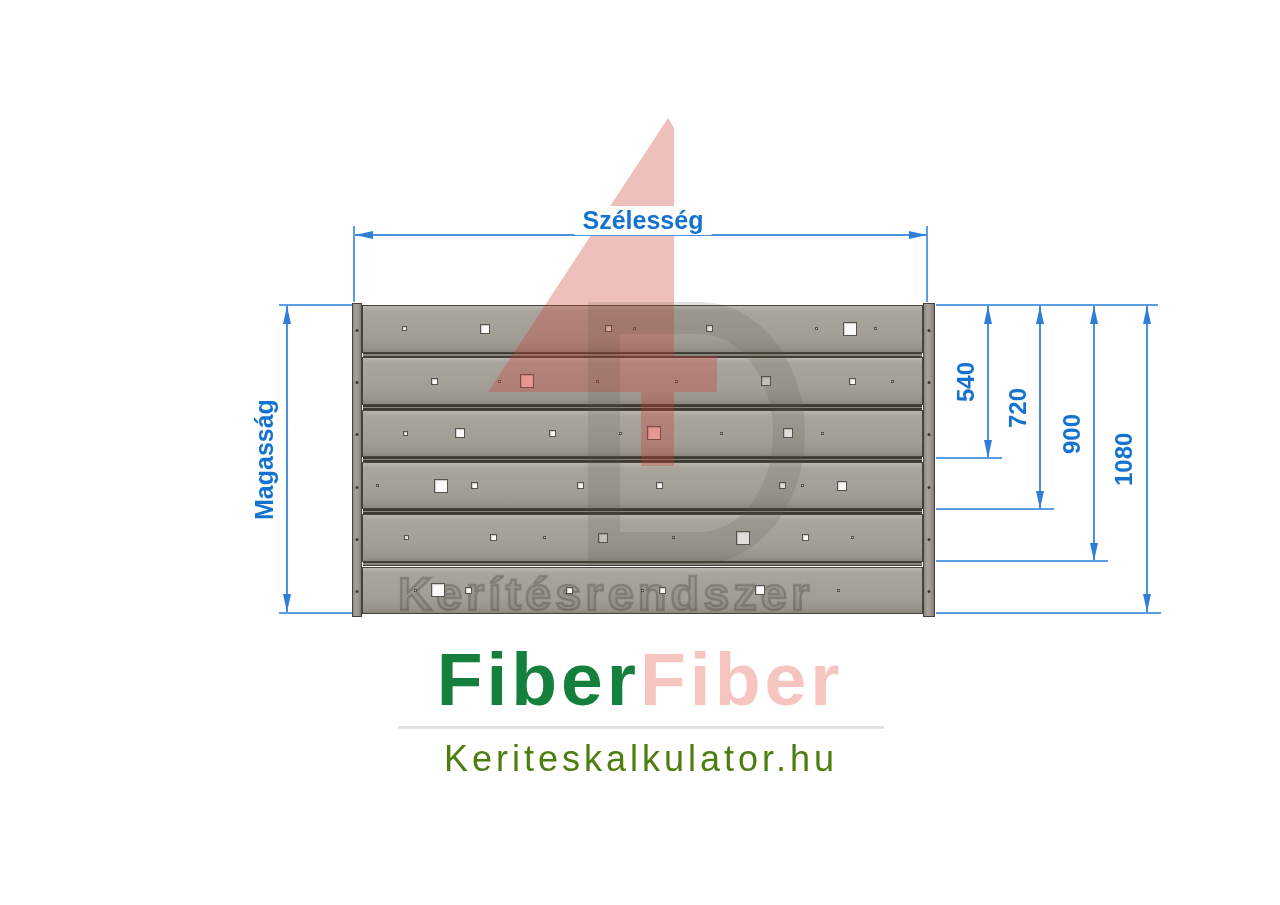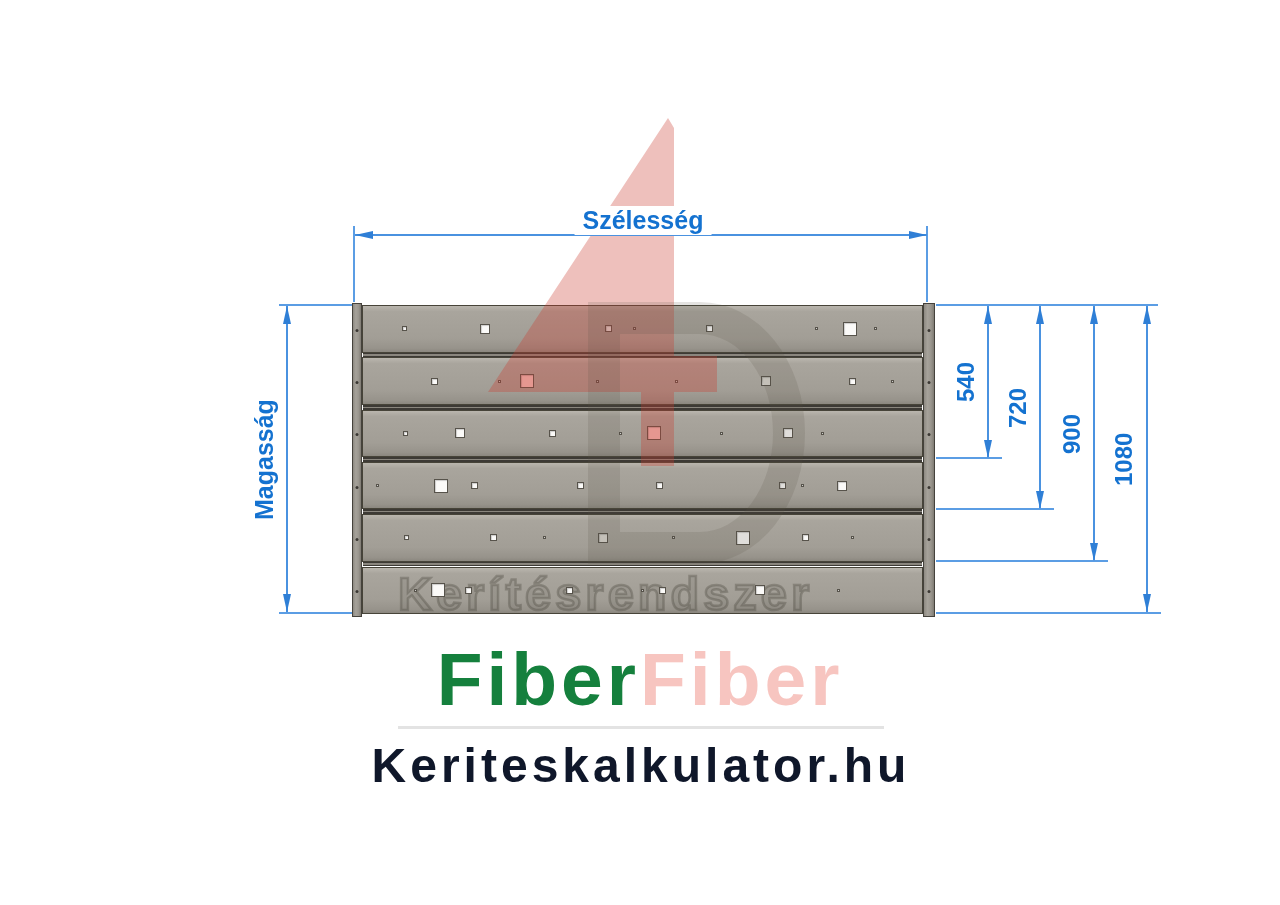--- a/index.html
+++ b/index.html
@@ -49,21 +49,21 @@
   #rv2{left:1058px;top:369px;}
   #rv3{left:1110px;top:394px;}
 
   
   #brand-name{position:absolute;left:640px;top:636px;transform:translateX(-50%);
               font-size:75px;font-weight:bold;letter-spacing:4px;white-space:nowrap;z-index:6;}
   #brand-fiber{color:#15803d;}
   #brand-laser{color:#f7c5c0;}
   #brand-divider{position:absolute;left:398px;top:726px;width:486px;height:3px;background:#e3e3e3;z-index:6;}
   #brand-url{position:absolute;left:641px;top:738px;transform:translateX(-50%);
-             font-size:48px;font-weight:bold;letter-spacing:4px;color:#0f172a;white-space:nowrap;z-index:6;}
+             font-size:36px;font-weight:normal;letter-spacing:4px;color:#4d7c0f;white-space:nowrap;z-index:6;}
 </style>
 </head>
 <body>
 
 <div id="stage">
 
   <div id="left-post" class="post">
       <div class="post-dot" style="top: 24.75px;"></div>
       <div class="post-dot" style="top: 77.05px;"></div>
       <div class="post-dot" style="top: 129.35px;"></div>

